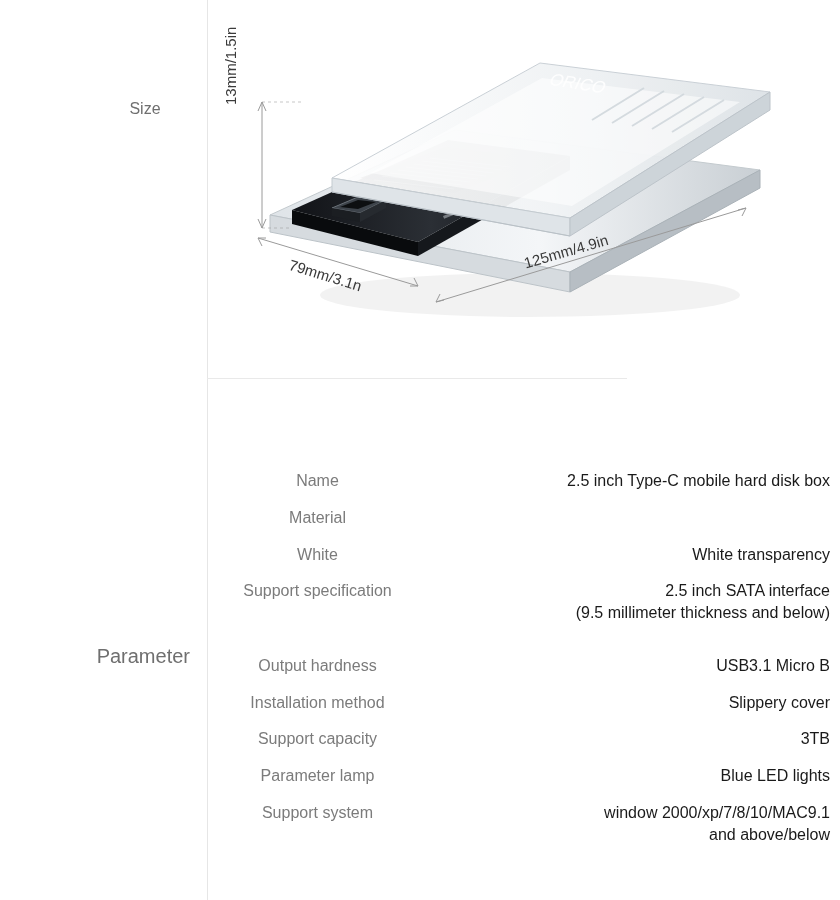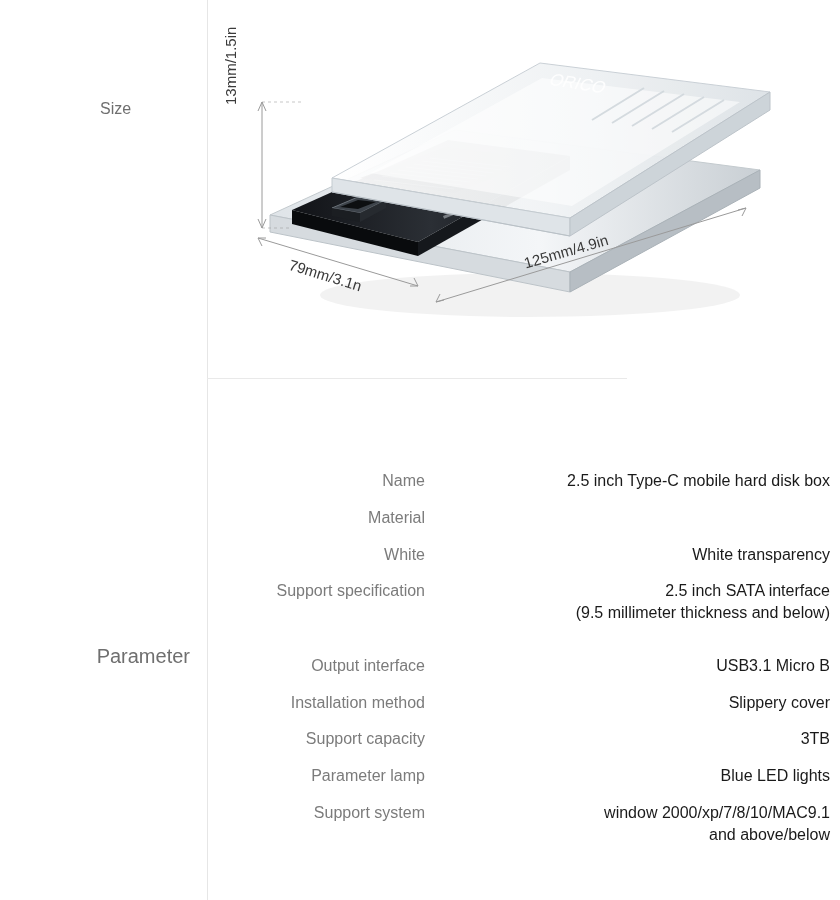--- a/index.html
+++ b/index.html
@@ -21,21 +21,21 @@
     position: absolute;
     left: 0; top: 0;
     width: 840px;
     height: 378px;
   }
   #size-label {
     position: absolute;
     left: 100px;
     top: 100px;
     width: 90px;
-    text-align: left;
+    text-align: center;
     font-size: 16px;
     color: #6f6f6f;
   }
 
   
   #col-divider {
     position: absolute;
     left: 207px;
     top: 0;
     width: 1px;
@@ -104,21 +104,21 @@
     color: #6f6f6f;
   }
   .param-row {
     position: absolute;
     left: 210px;
     width: 620px;
     display: flex;
   }
   .param-key {
     width: 215px;
-    text-align: right;
+    text-align: center;
     font-size: 16px;
     color: #7b7b7b;
     padding-right: 0;
     line-height: 22px;
     white-space: nowrap;
   }
   .param-val {
     flex: 1;
     padding-left: 33px;
     font-size: 16px;
@@ -275,21 +275,21 @@
 
   <div class="param-row" style="top:140px">
     <div class="param-key">Support specification</div>
     <div class="param-val">
       <span>2.5 inch SATA interface</span>
       <span class="sub">(9.5 millimeter thickness and below)</span>
     </div>
   </div>
 
   <div class="param-row" style="top:215px">
-    <div class="param-key">Output interface</div>
+    <div class="param-key">Output hardness</div>
     <div class="param-val">
       <span>USB3.1 Micro B</span>
     </div>
   </div>
 
   <div class="param-row" style="top:252px">
     <div class="param-key">Installation method</div>
     <div class="param-val">
       <span>Slippery cover</span>
     </div>

